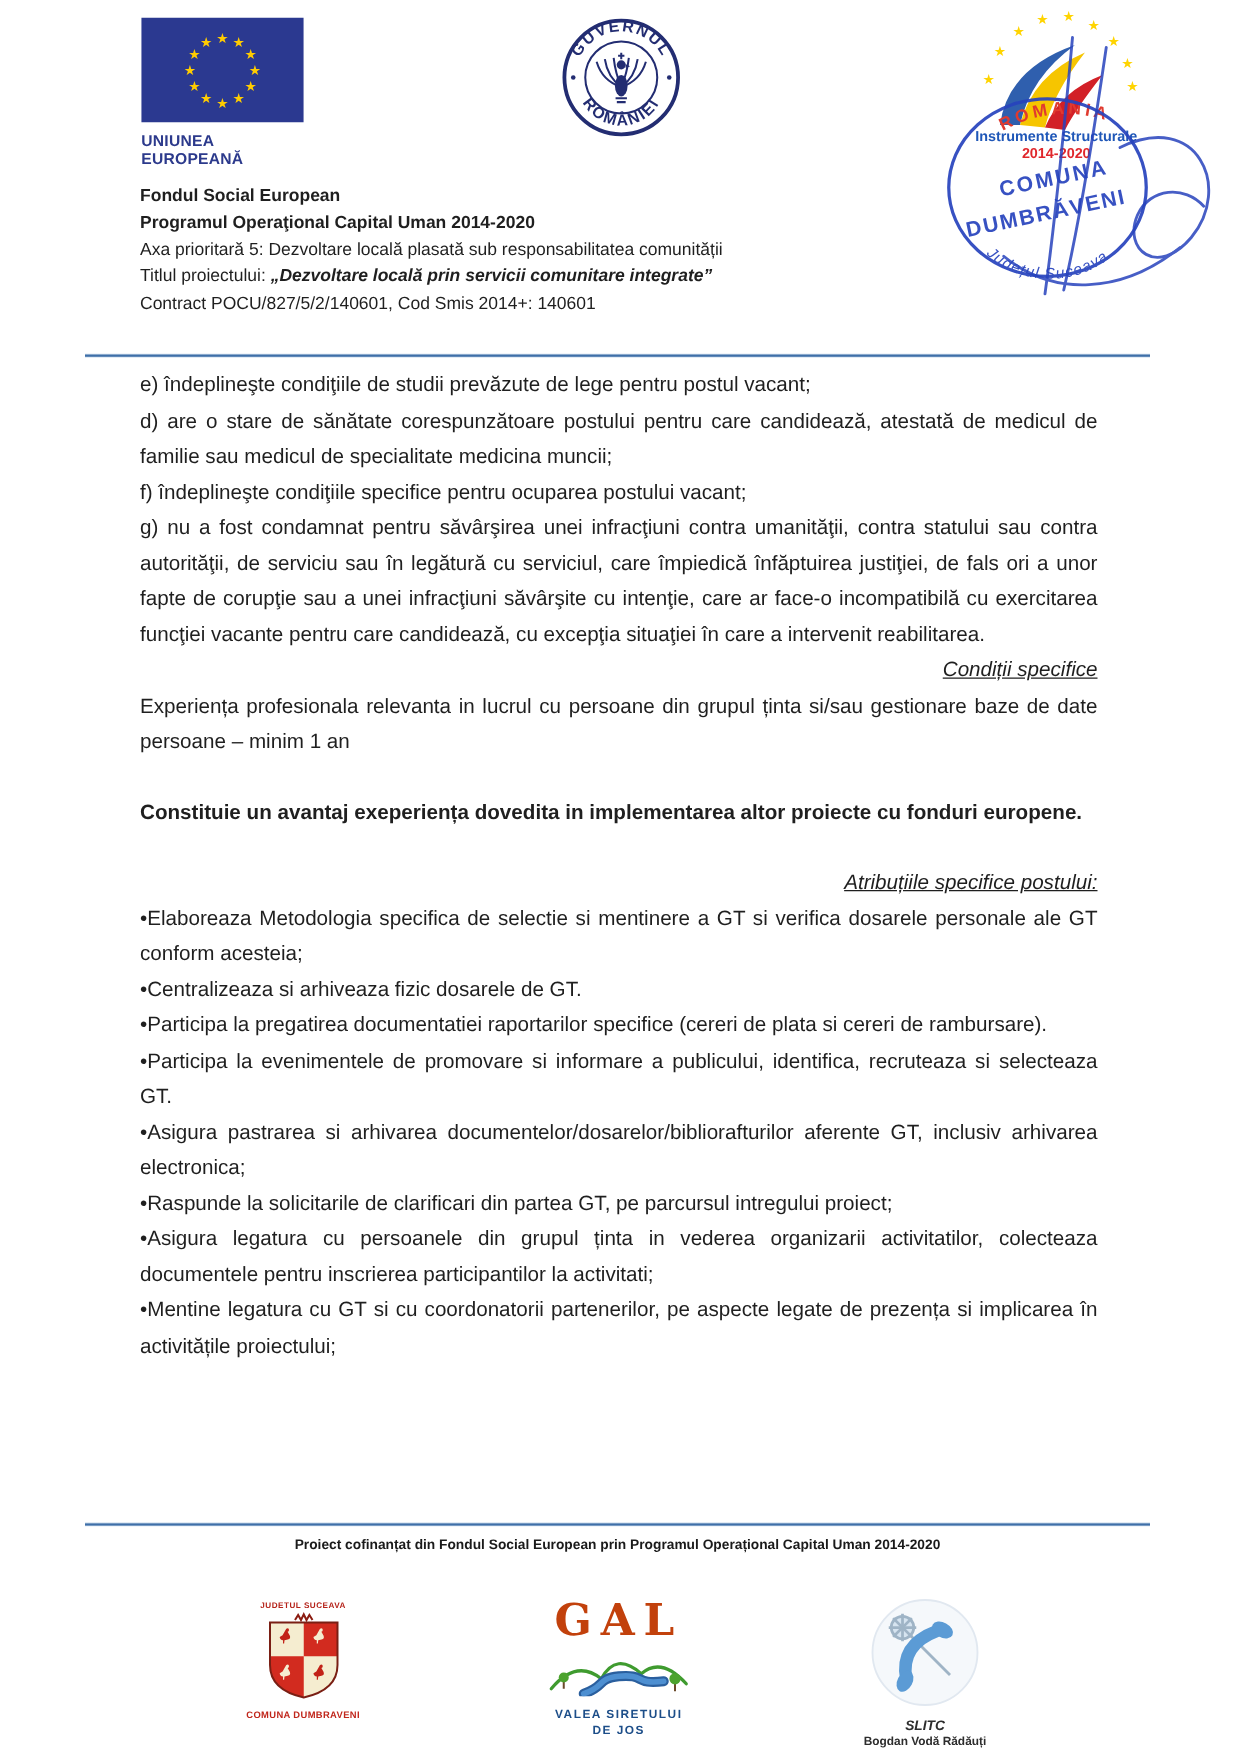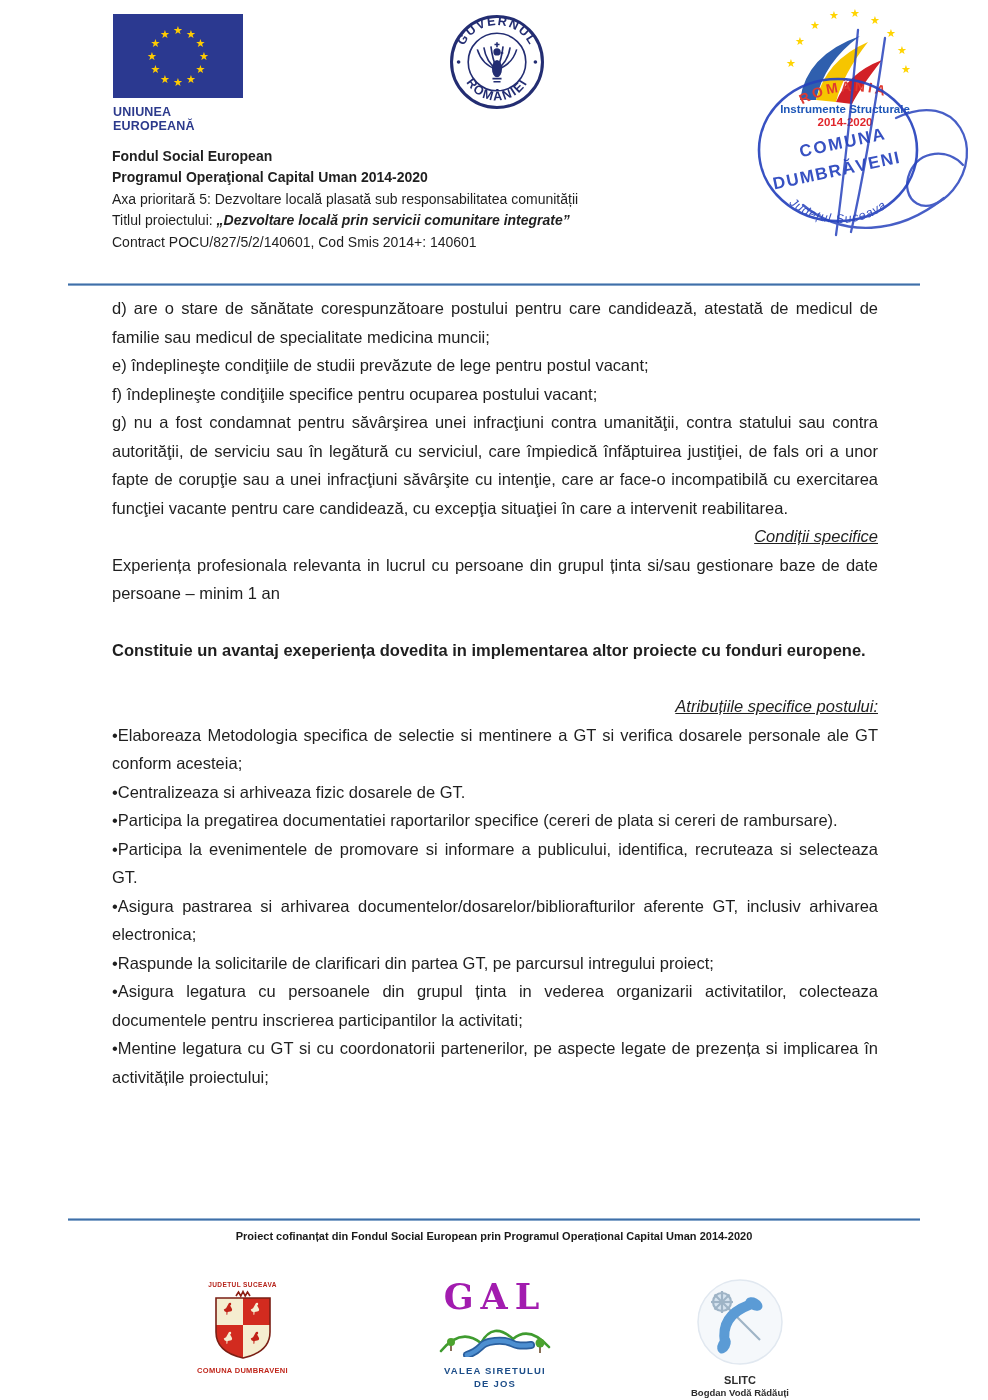--- a/index.html
+++ b/index.html
@@ -31,24 +31,24 @@
   .bold-par{font-weight:bold;}
   
   .footer-text{position:absolute;left:64px;top:1230px;width:860px;text-align:center;
     font-size:11px;font-weight:bold;color:#1a1a1a;}
   
   .coa{position:absolute;left:190px;top:1281px;width:105px;text-align:center;}
   .coa .top-label{font-size:6.5px;font-weight:bold;color:#b5231a;letter-spacing:.4px;}
   .coa .bottom-label{font-size:7.5px;font-weight:bold;color:#c0271c;letter-spacing:.3px;margin-top:2px;}
   .gal{position:absolute;left:428px;top:1279px;width:134px;text-align:center;}
   .gal-title{font-family:"DejaVu Serif","Liberation Serif",serif;font-size:35px;line-height:36px;
-    color:#a21caf;letter-spacing:7px;font-weight:bold;}
+    color:#c2410c;letter-spacing:7px;font-weight:bold;}
   .gal-sub{font-size:9.5px;font-weight:bold;color:#1d4e89;letter-spacing:1.2px;line-height:13px;margin-top:3px;}
   .slitc{position:absolute;left:662px;top:1278px;width:156px;text-align:center;}
-  .slitc-title{font-size:11px;font-weight:bold;color:#2d2d2d;margin-top:4px;}
+  .slitc-title{font-size:11px;font-weight:bold;color:#2d2d2d;margin-top:4px;font-style:italic;}
   .slitc-sub{font-size:9.5px;font-weight:bold;color:#2d2d2d;margin-top:1px;}
 </style>
 </head>
 <body>
 
 <div class="page">
 
   <div class="eu-logo">
     <svg width="130" height="84" viewBox="0 0 130 84">
       <rect x="0" y="0" width="130" height="84" fill="#2b3990"></rect>
@@ -155,22 +155,22 @@
     <div class="b">Fondul Social European</div>
     <div class="b">Programul Operaţional Capital Uman 2014-2020</div>
     <div>Axa prioritară 5: Dezvoltare locală plasată sub responsabilitatea comunității</div>
     <div><span>Titlul proiectului: </span><span class="proj-title">„Dezvoltare locală prin servicii comunitare integrate”</span></div>
     <div>Contract POCU/827/5/2/140601, Cod Smis 2014+: 140601</div>
   </div>
 
   <div class="sep top"></div>
 
   <div class="body-text">
+    <p>e) îndeplineşte condiţiile de studii prevăzute de lege pentru postul vacant;</p>
     <p>d) are o stare de sănătate corespunzătoare postului pentru care candidează, atestată de medicul de familie sau medicul de specialitate medicina muncii;</p>
-    <p>e) îndeplineşte condiţiile de studii prevăzute de lege pentru postul vacant;</p>
     <p>f) îndeplineşte condiţiile specifice pentru ocuparea postului vacant;</p>
     <p>g) nu a fost condamnat pentru săvârşirea unei infracţiuni contra umanităţii, contra statului sau contra autorităţii, de serviciu sau în legătură cu serviciul, care împiedică înfăptuirea justiţiei, de fals ori a unor fapte de corupţie sau a unei infracţiuni săvârşite cu intenţie, care ar face-o incompatibilă cu exercitarea funcţiei vacante pentru care candidează, cu excepţia situaţiei în care a intervenit reabilitarea.</p>
     <p class="h-underline">Condiții specifice</p>
     <p>Experiența profesionala relevanta in lucrul cu persoane din grupul ținta si/sau gestionare baze de date persoane – minim 1 an</p>
     <p class="bold-par gap">Constituie un avantaj exeperiența dovedita in implementarea altor proiecte cu fonduri europene.</p>
     <p class="h-underline gap">Atribuțiile specifice postului:</p>
     <p>•Elaboreaza Metodologia specifica de selectie si mentinere a GT si verifica dosarele personale ale GT conform acesteia;</p>
     <p>•Centralizeaza si arhiveaza fizic dosarele de GT.</p>
     <p>•Participa la pregatirea documentatiei raportarilor specifice (cereri de plata si cereri de rambursare).</p>
     <p>•Participa la evenimentele de promovare si informare a publicului, identifica, recruteaza si selecteaza GT.</p>

